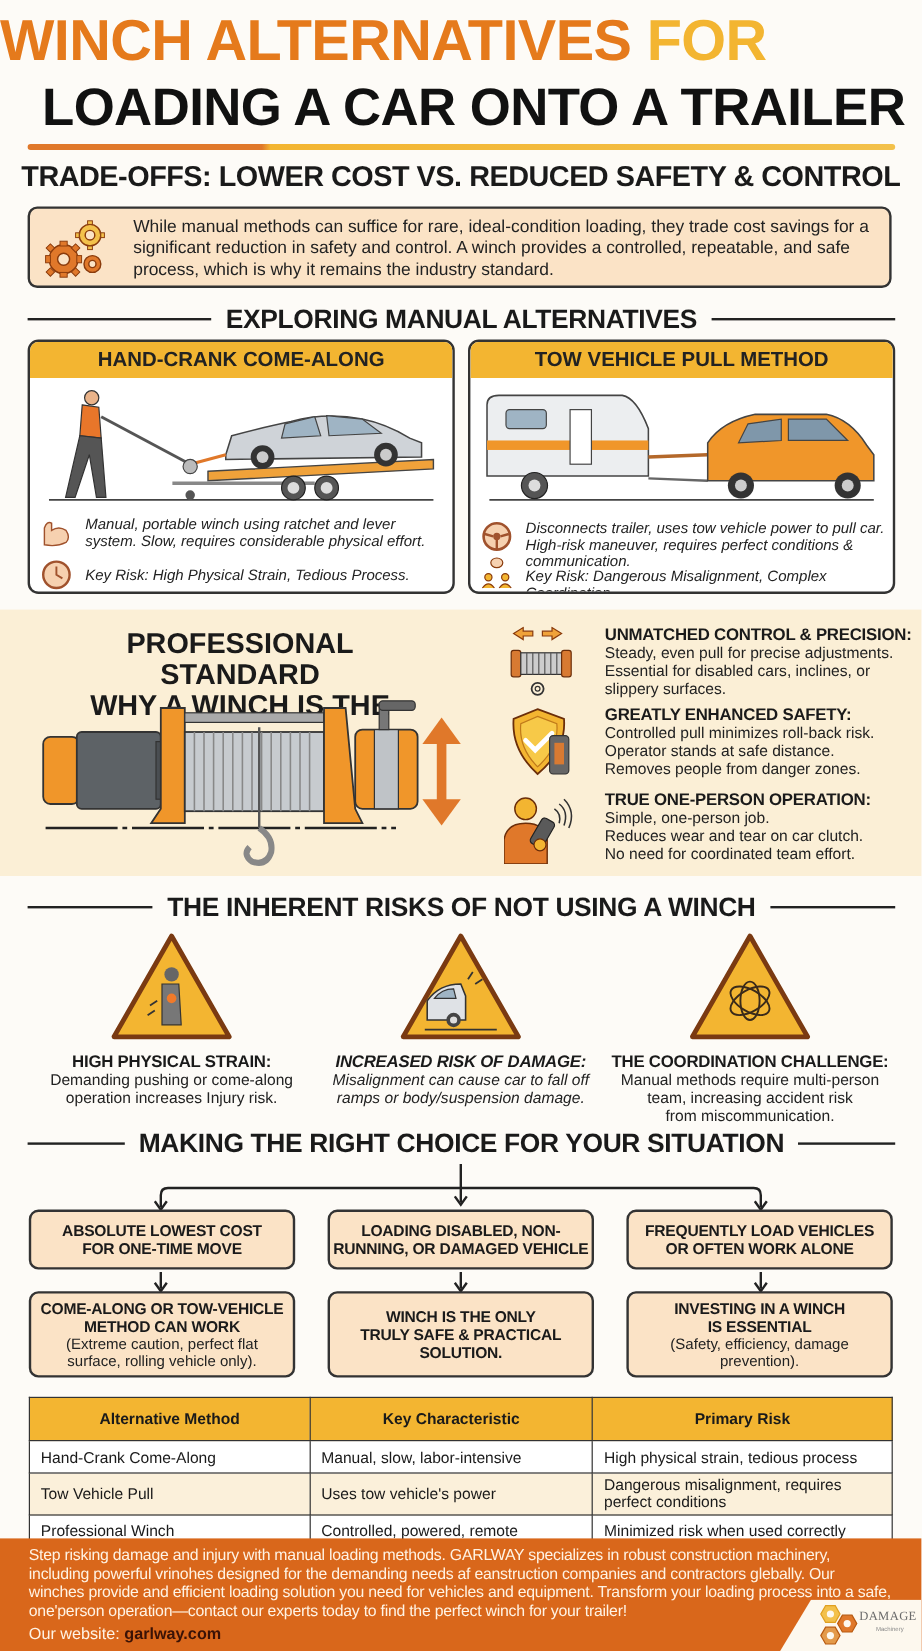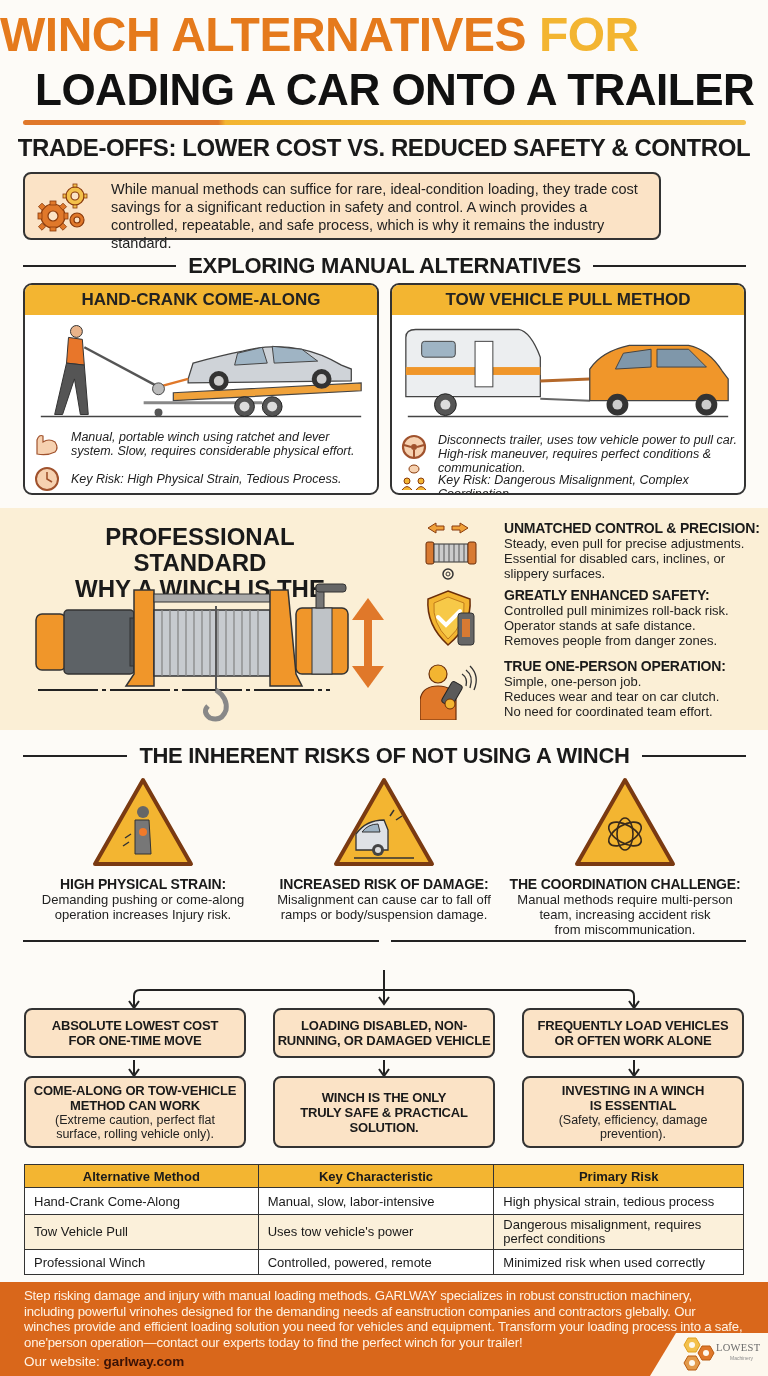--- a/index.html
+++ b/index.html
@@ -6,21 +6,21 @@
   html, body { width: 768px; height: 1376px; overflow: hidden; background: #fdfbf7; }
   body { font-family: "Liberation Sans", "DejaVu Sans", sans-serif; color: #1a1a1a; position: relative; }
 
   
   .title1 { position: absolute; top: 10px; left: 0; width: 768px; text-align: left; font-size: 48px; font-weight: 900; letter-spacing: -0.5px; line-height: 50px; }
   .title1 .orange { color: #e57a1c; }
   .title1 .yellow { color: #f3b531; }
   .title2 { position: absolute; top: 66px; left: 0; width: 768px; text-align: left; font-size: 44px; font-weight: 900; color: #111; line-height: 48px; letter-spacing: -0.5px; margin-left: 35px; }
   .title-rule { position: absolute; top: 120px; left: 23px; width: 723px; height: 5px; border-radius: 3px; background: linear-gradient(90deg, #e0782a 0%, #e0782a 27%, #f3b531 28%, #f3c14b 100%); }
   .subtitle { position: absolute; top: 134px; left: 0; width: 768px; text-align: center; font-size: 24px; font-weight: 700; color: #1a1a1a; letter-spacing: -0.4px; }
-  .intro-box { position: absolute; top: 172px; left: 23px; width: 638px; height: 68px; background: #fbe3c6; border: 2px solid #333; border-radius: 8px; }
+  .intro-box { position: absolute; top: 172px; left: 23px; width: 720px; height: 68px; background: #fbe3c6; border: 2px solid #333; border-radius: 8px; }
   .intro-box .gears { position: absolute; left: 10px; top: 6px; width: 60px; height: 56px; }
   .intro-box .text { position: absolute; left: 86px; top: 6px; right: 14px; font-size: 14.5px; line-height: 18px; color: #222; }
 
   
   .sec-head { position: absolute; left: 23px; width: 723px; display: flex; align-items: center; gap: 12px; }
   .sec-head .line { flex: 1; height: 2px; background: #222; }
   .sec-head .txt { font-size: 22px; font-weight: 700; white-space: nowrap; letter-spacing: -0.3px; }
 
   
   .card { position: absolute; top: 283px; width: 356px; height: 212px; border: 2px solid #333; border-radius: 9px; background: #fff; overflow: hidden; }
@@ -47,21 +47,21 @@
   .risk .rtext { font-size: 13px; line-height: 15px; color: #222; }
 
   
   .flow-svg { position: absolute; top: 970px; left: 0; width: 768px; height: 120px; }
   .fbox { position: absolute; background: #fbe3c6; border: 2px solid #333; border-radius: 8px; display: flex; flex-direction: column; align-items: center; justify-content: center; text-align: center; }
   .fbox .ft { font-size: 13px; font-weight: 700; line-height: 15px; letter-spacing: -0.2px; }
   .fbox .fs { font-size: 12.5px; line-height: 14px; color: #222; }
 
   
   table.cmp { position: absolute; top: 1164px; left: 24px; width: 720px; border-collapse: collapse; font-size: 13px; }
-  table.cmp th { background: #f3b531; height: 23px; font-weight: 700; border: 1.5px solid #333; font-size: 13px; }
+  table.cmp th { background: #f3b531; height: 36px; font-weight: 700; border: 1.5px solid #333; font-size: 13px; }
   table.cmp td { border: 1.5px solid #333; padding: 0 9px; color: #1a1a1a; }
   table.cmp tr.r0 td { height: 27px; background: #fff; }
   table.cmp tr.r1 td { height: 35px; background: #fbf0da; line-height: 14px; }
   table.cmp tr.r2 td { height: 25px; background: #fff; }
 
   
   .footer { position: absolute; top: 1282px; left: 0; width: 768px; height: 94px; background: #d9671b; }
   .footer .ftext { position: absolute; left: 24px; top: 6px; width: 720px; font-size: 13.2px; line-height: 15.5px; color: #fff3e4; letter-spacing: -0.2px; }
   .footer .web { position: absolute; left: 24px; top: 72px; font-size: 13.5px; color: #fff3e4; }
   .footer .web a { color: #3a1206; font-weight: 700; text-decoration: none; }
@@ -321,21 +321,21 @@
     <circle cx="52" cy="36" r="6" fill="#666"></circle>
     <path d="M44,44 L58,44 L60,78 L44,78 Z" fill="#777" stroke="#333"></path>
     <circle cx="52" cy="56" r="4" fill="#f07a2a"></circle>
     <path d="M34,62 L40,58 M32,70 L38,66" stroke="#333" stroke-width="1.5"></path>
   </svg>
   <div class="rtitle">HIGH PHYSICAL STRAIN:</div>
   <div class="rtext">Demanding pushing or come-along</div>
   <div class="rtext">operation increases Injury risk.</div>
 </div>
 
-<div class="risk" style="left:259px;">
+<div class="risk" style="left:259px;font-style:italic;">
   <svg class="tri" viewBox="0 0 104 92">
     <polygon points="52,4 100,88 4,88" fill="#f3b531" stroke="#7a3a12" stroke-width="4" stroke-linejoin="round"></polygon>
     <path d="M24,74 L24,58 Q34,44 52,44 L56,54 L56,74 Z" fill="#dfe2e6" stroke="#333" stroke-width="1.3"></path>
     <path d="M30,56 Q36,48 46,48 L48,56 Z" fill="#9fb4c4" stroke="#333"></path>
     <circle cx="46" cy="74" r="6" fill="#444"></circle>
       <circle cx="46" cy="74" r="3" fill="#ddd"></circle>
     <line x1="22" y1="82" x2="82" y2="82" stroke="#333" stroke-width="1.5"></line>
     <path d="M58,40 L62,34 M64,44 L70,40" stroke="#333" stroke-width="1.5"></path>
   </svg>
   <div class="rtitle">INCREASED RISK OF DAMAGE:</div>
@@ -353,20 +353,21 @@
     </g>
   </svg>
   <div class="rtitle">THE COORDINATION CHALLENGE:</div>
   <div class="rtext">Manual methods require multi-person</div>
   <div class="rtext">team, increasing accident risk</div>
   <div class="rtext">from miscommunication.</div>
 </div>
 
 <div class="sec-head" style="top:940px;">
   <div class="line"></div>
+  <div class="txt">MAKING THE RIGHT CHOICE FOR YOUR SITUATION</div>
   <div class="line"></div>
 </div>
 
 <svg class="flow-svg" viewBox="0 0 768 120">
   <g fill="none" stroke="#222" stroke-width="2">
     <line x1="384" y1="0" x2="384" y2="32"></line>
     <path d="M134,36 L134,26 Q134,20 140,20 L628,20 Q634,20 634,26 L634,36"></path>
     <line x1="134" y1="90" x2="134" y2="104"></line>
     <line x1="384" y1="90" x2="384" y2="104"></line>
     <line x1="634" y1="90" x2="634" y2="104"></line>
@@ -450,15 +451,15 @@
 </div>
 <div class="logo-wrap">
   <svg style="position:absolute; left:24px; top:3px; width:42px; height:38px;" viewBox="0 0 42 38">
     <polygon points="14,2 22,2 26,9 22,16 14,16 10,9" fill="#f3c14b" stroke="#e0a020" stroke-width="1"></polygon>
     <polygon points="28,10 36,10 40,17 36,24 28,24 24,17" fill="#e0782a" stroke="#b85a10" stroke-width="1"></polygon>
     <polygon points="14,20 22,20 26,27 22,34 14,34 10,27" fill="#e39a4a" stroke="#b85a10" stroke-width="1"></polygon>
     <circle cx="18" cy="9" r="3" fill="#fdf8ee"></circle>
     <circle cx="32" cy="17" r="3" fill="#fdf8ee"></circle>
     <circle cx="18" cy="27" r="3" fill="#fdf8ee"></circle>
   </svg>
-  <div class="ltext">LOWEST</div>
+  <div class="ltext">DAMAGE</div>
   <div class="lsub">Machinery</div>
 </div>
 
 </body></html>

